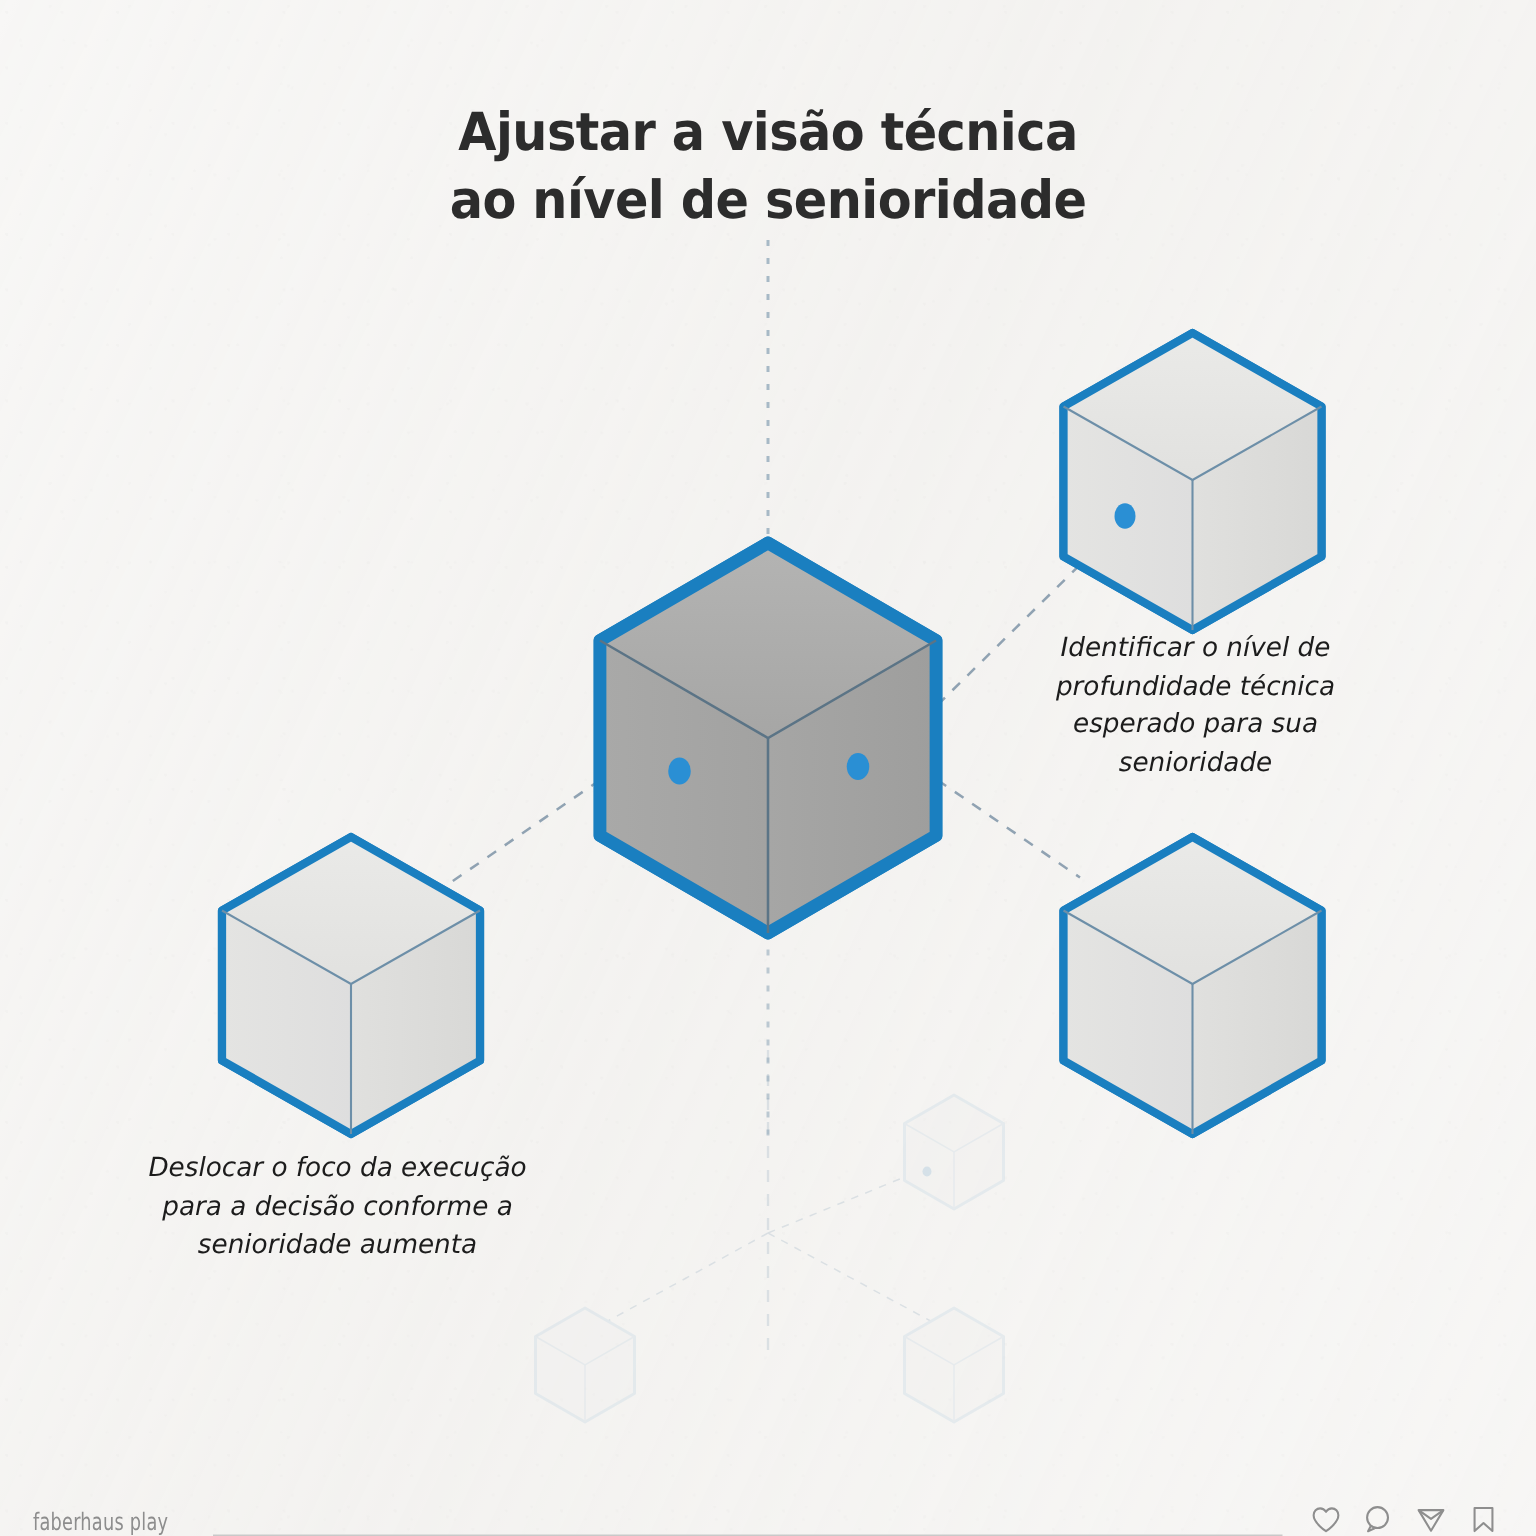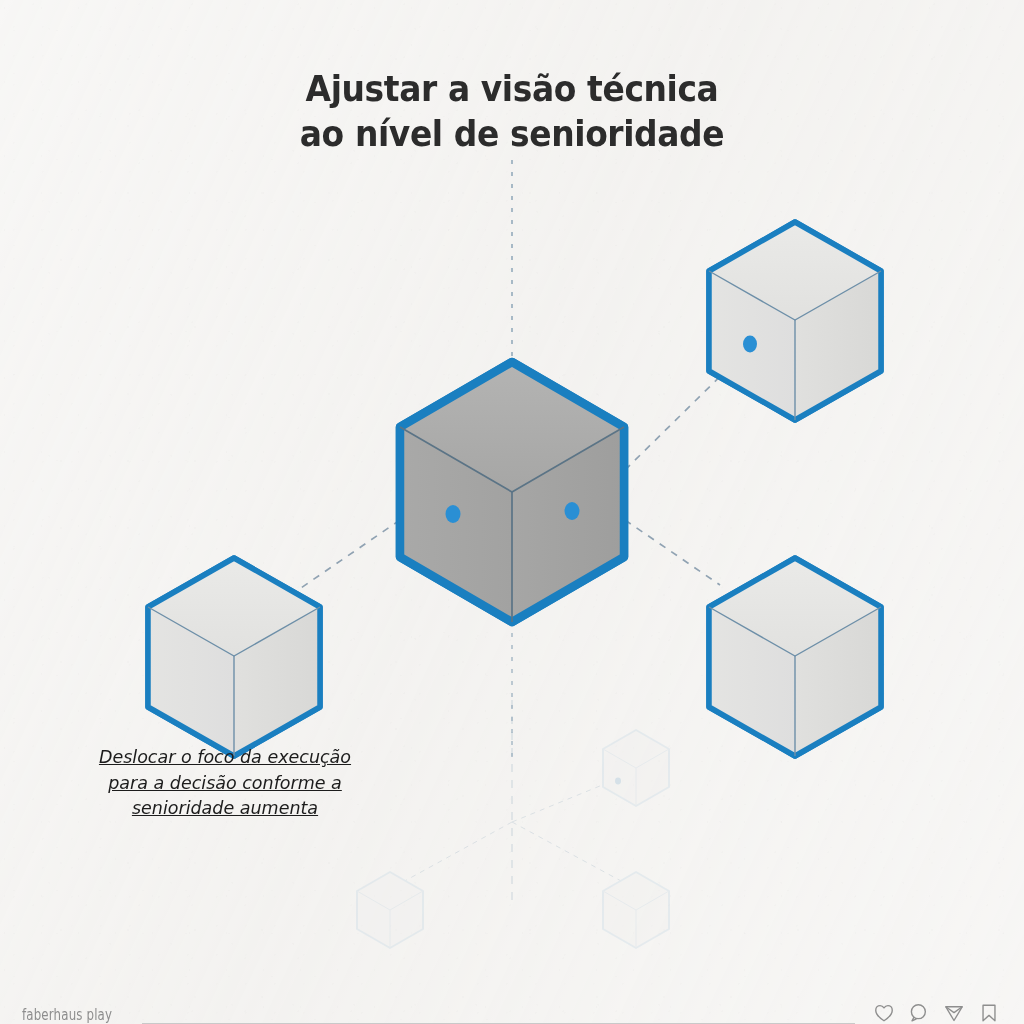--- a/index.html
+++ b/index.html
@@ -71,21 +71,21 @@
     z-index: 4;
     text-align: center;
     color: #1c1c1c;
     font-family: "DejaVu Sans", sans-serif;
     font-style: italic;
     font-size: 17.5px;
     line-height: 25.5px;
     font-weight: 500;
   }
   #caption-top-right { left: 676px; top: 420px; width: 242px; }
-  #caption-bottom-left { left: 94px; top: 745px; width: 262px; text-decoration: underline; }
+  #caption-bottom-left { left: 94px; top: 767px; width: 262px; }
   #caption-bottom-right { left: 676px; top: 750px; width: 246px; }
 
   
   #footer {
     position: absolute;
     left: 0;
     bottom: 0;
     width: 1024px;
     height: 74px;
     z-index: 5;
@@ -230,20 +230,21 @@
       <ellipse cx="453" cy="514" rx="7.5" ry="9" fill="#2a8fd4"></ellipse>
       <ellipse cx="572" cy="511" rx="7.5" ry="9" fill="#2a8fd4"></ellipse>
     </g>
   </svg>
 
   <div id="title-block">
     <span class="title-line">Ajustar a visão técnica</span>
     <span class="title-line">ao nível de senioridade</span>
   </div>
 
+  <div class="caption" id="caption-top-right">Identificar o nível de profundidade técnica esperado para sua senioridade</div>
 
   <div class="caption" id="caption-bottom-left">Deslocar o foco da execução para a decisão conforme a senioridade aumenta</div>
 
 
   <div id="footer">
     <div id="brand-logo">faberhaus play</div>
     <div id="footer-rule"></div>
     <div id="footer-icons">
       <span>
         <svg width="22" height="22" viewBox="0 0 24 24" fill="none" stroke="#8e8e8e" stroke-width="1.5" stroke-linejoin="round">

